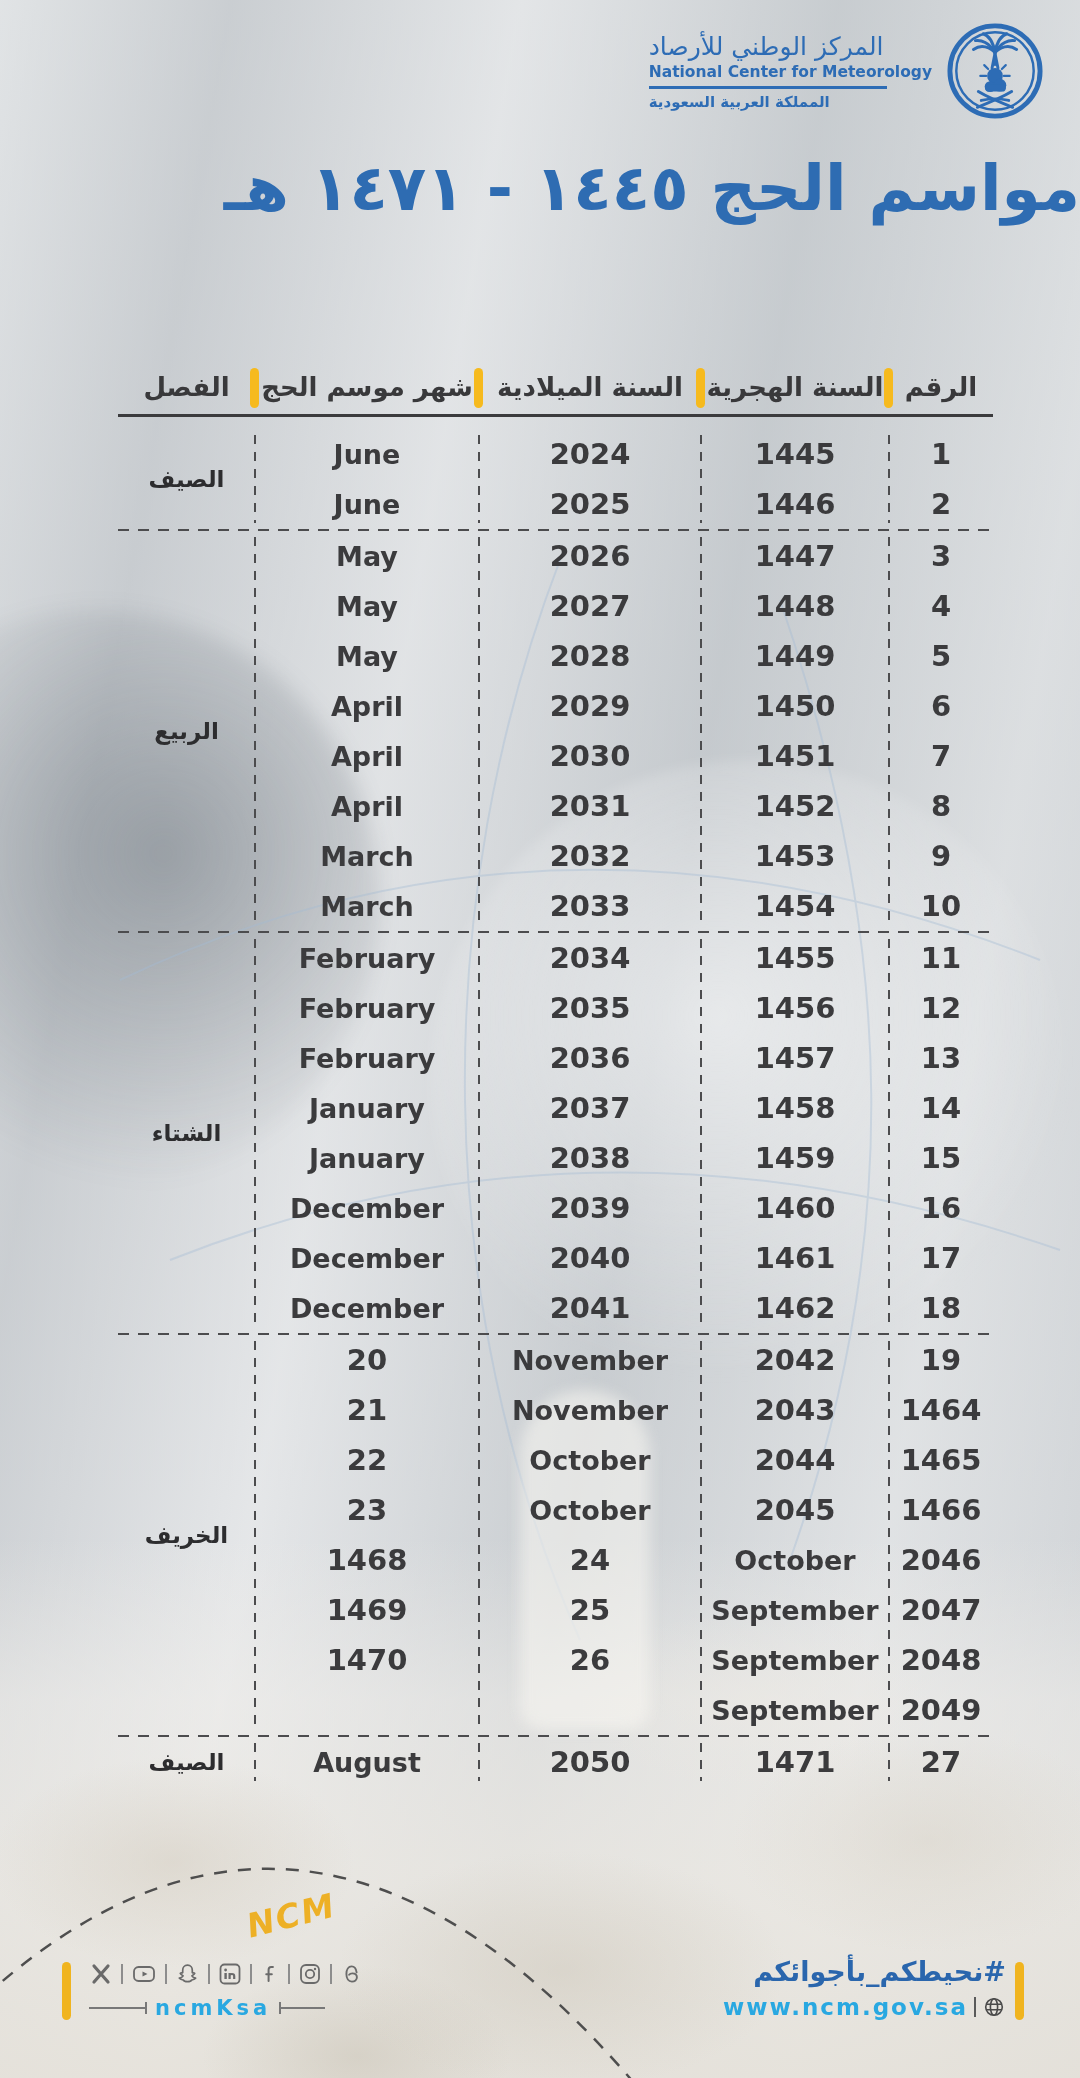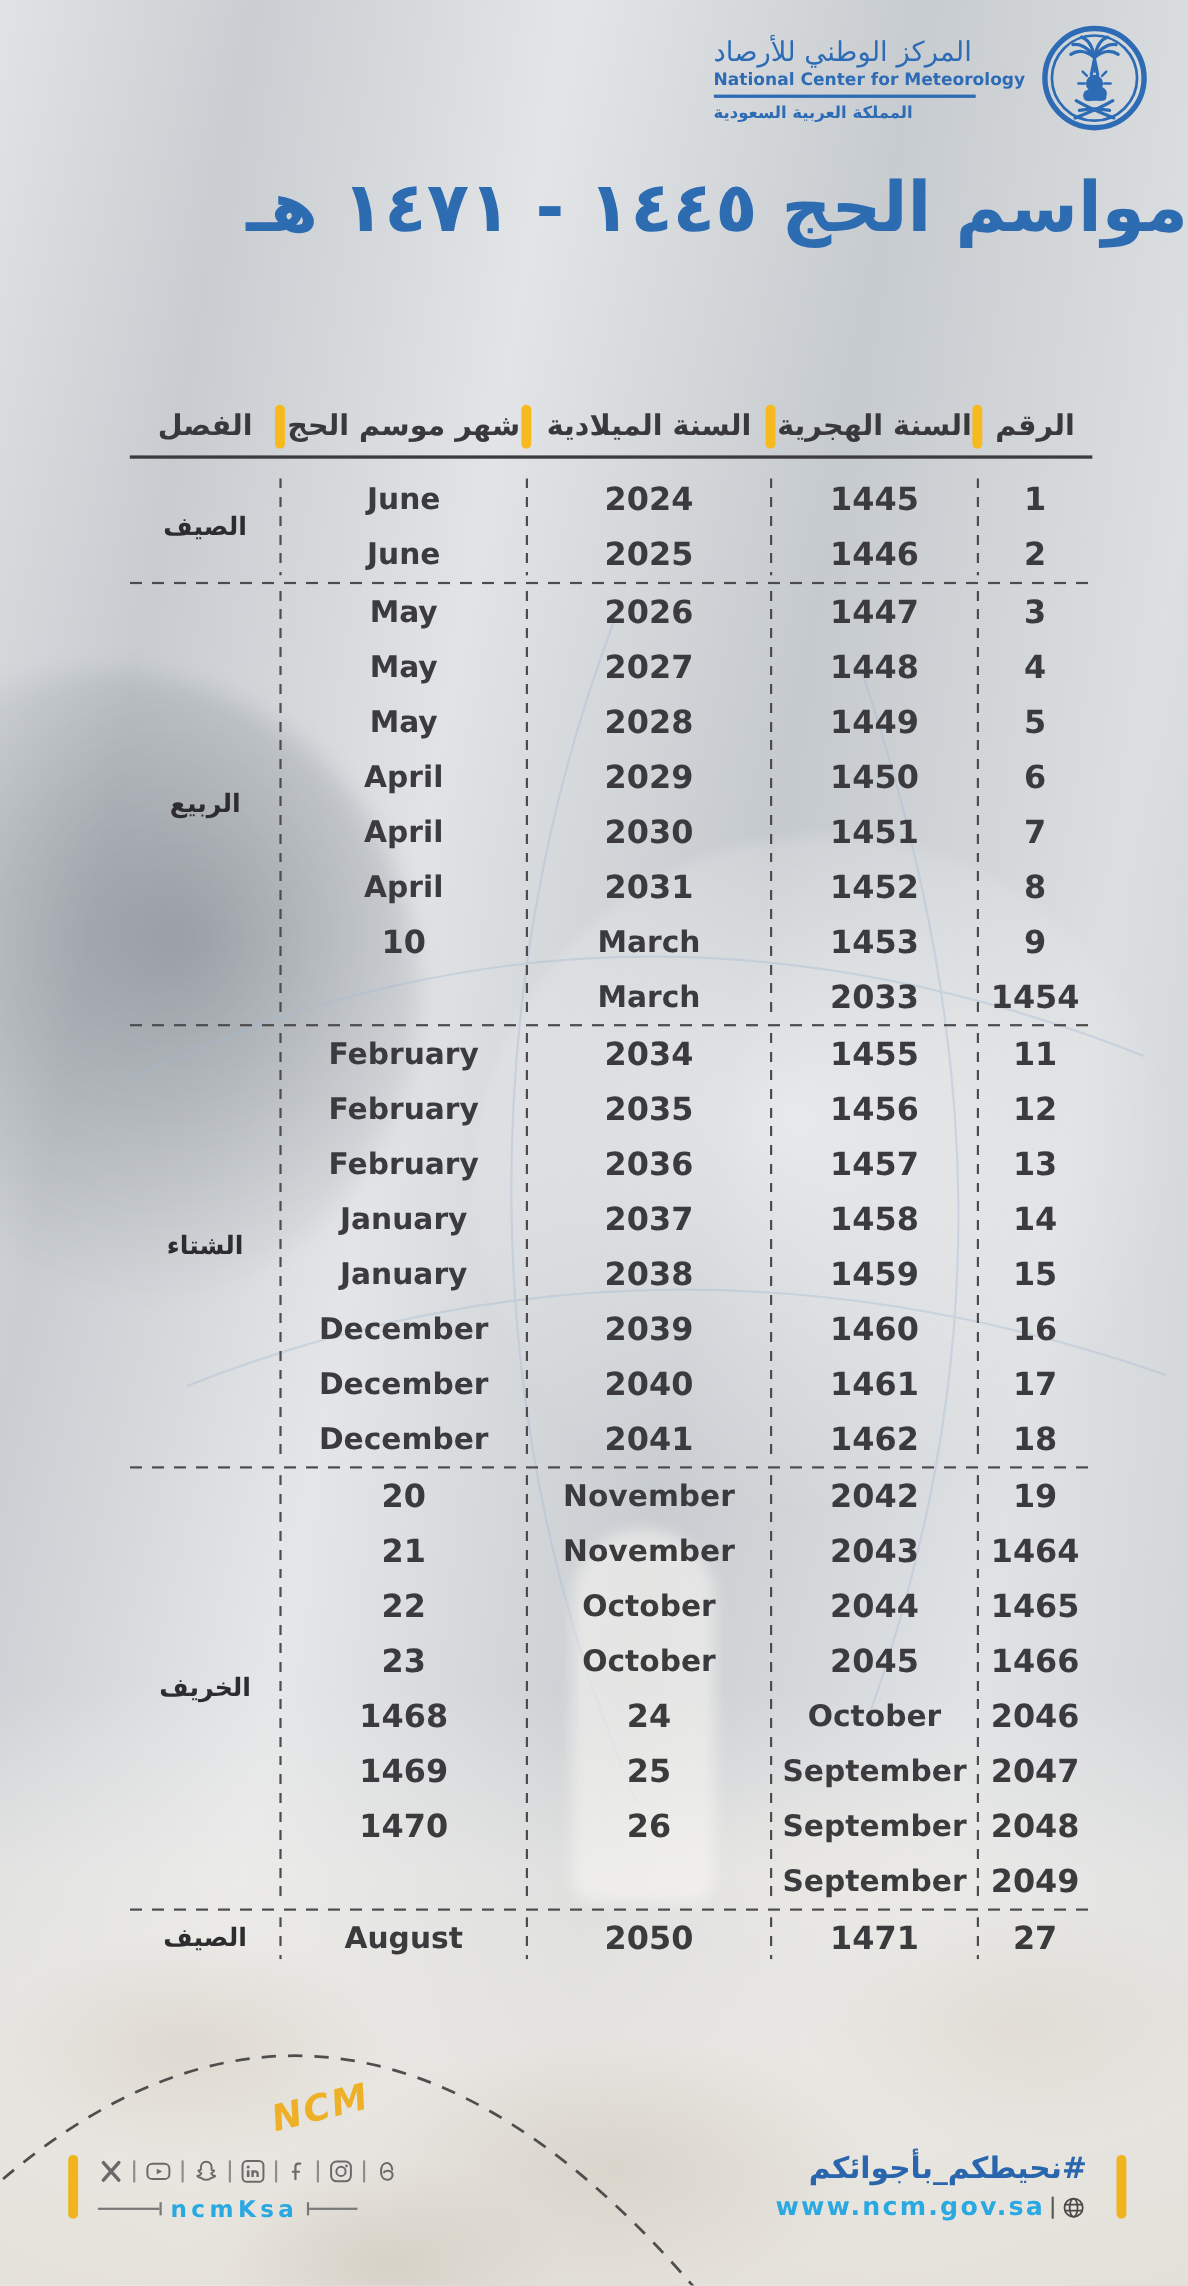--- a/index.html
+++ b/index.html
@@ -47,30 +47,30 @@
   .cell{display:flex;align-items:center;justify-content:center;font-size:29px;font-weight:bold;color:#3b3b3d;}
   .cell.month{font-size:27px;}
   .season{display:flex;align-items:center;justify-content:center;font-size:23px;font-weight:bold;color:#2d2d2f;}
   .vline{position:absolute;top:6px;bottom:6px;width:2px;
     background:repeating-linear-gradient(180deg,#4c4c4e 0 9px,transparent 9px 17px);}
   .vline.v1{right:103px}.vline.v2{right:291px}.vline.v3{right:513px}.vline.v4{right:737px}
   .hsep{height:2px;background:repeating-linear-gradient(90deg,#4c4c4e 0 11px,transparent 11px 20px);}
   
   .ncm-script{position:absolute;left:246px;top:1896px;transform:rotate(-14deg);
     color:#edb026;font-size:33px;font-weight:bold;font-style:italic;letter-spacing:2px;}
-  .social-block{position:absolute;left:62px;bottom:58px;display:flex;align-items:flex-start;}
+  .social-block{position:absolute;left:62px;bottom:58px;display:flex;align-items:flex-end;}
   .foot-bar{width:9px;height:58px;background:#f0b41f;border-radius:5px;}
   .social-col{display:flex;flex-direction:column;margin-left:18px;}
   .icons-row{display:flex;align-items:center;gap:8px;color:#6a6a6a;height:30px;}
   .sep-pipe{width:2px;height:20px;background:#8d8d8d;}
   .handle-row{display:flex;align-items:center;margin-top:7px;}
   .hline{height:2px;background:#787878;}
   .tick{width:2px;height:12px;background:#787878;}
   .handle-text{color:#29a8e1;font-size:21px;font-weight:bold;letter-spacing:4px;margin:0 8px;}
-  .contact-block{position:absolute;right:56px;bottom:58px;display:flex;align-items:center;gap:27px;}
+  .contact-block{position:absolute;right:56px;bottom:58px;display:flex;align-items:flex-end;gap:9px;}
   .contact-col{display:flex;flex-direction:column;align-items:flex-end;}
   .hashtag{font-size:27px;font-weight:bold;color:#2a66ad;direction:rtl;line-height:1.2;}
   .site-row{display:flex;align-items:center;gap:6px;margin-top:6px;}
   .site-url{font-size:23px;font-weight:bold;color:#29a8e1;letter-spacing:2px;}
   .site-pipe{width:2px;height:20px;background:#5a5a5a;}
   svg{display:block;}
 </style>
 </head>
 <body>
 
@@ -186,20 +186,21 @@
           <div class="cell num">7</div>
           <div class="cell hijri">1451</div>
           <div class="cell greg">2030</div>
           <div class="cell month">April</div>
           <div class="cell num">8</div>
           <div class="cell hijri">1452</div>
           <div class="cell greg">2031</div>
           <div class="cell month">April</div>
           <div class="cell num">9</div>
           <div class="cell hijri">1453</div>
+          <div class="cell greg">2032</div>
           <div class="cell month">March</div>
           <div class="cell num">10</div>
           <div class="cell hijri">1454</div>
           <div class="cell greg">2033</div>
           <div class="cell month">March</div>
           <div class="vline v1"></div>
           <div class="vline v2"></div>
           <div class="vline v3"></div>
           <div class="vline v4"></div>
         </div>

